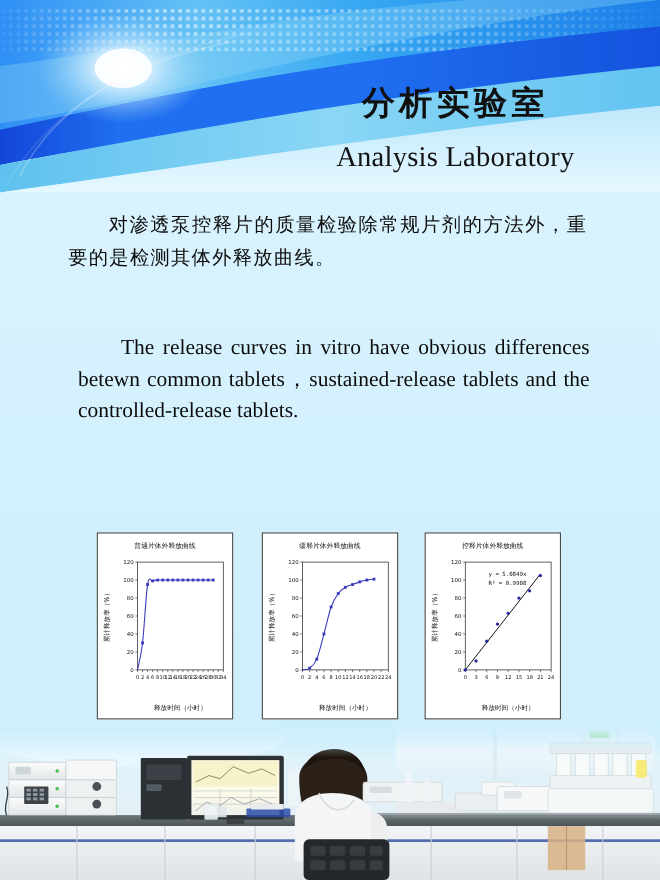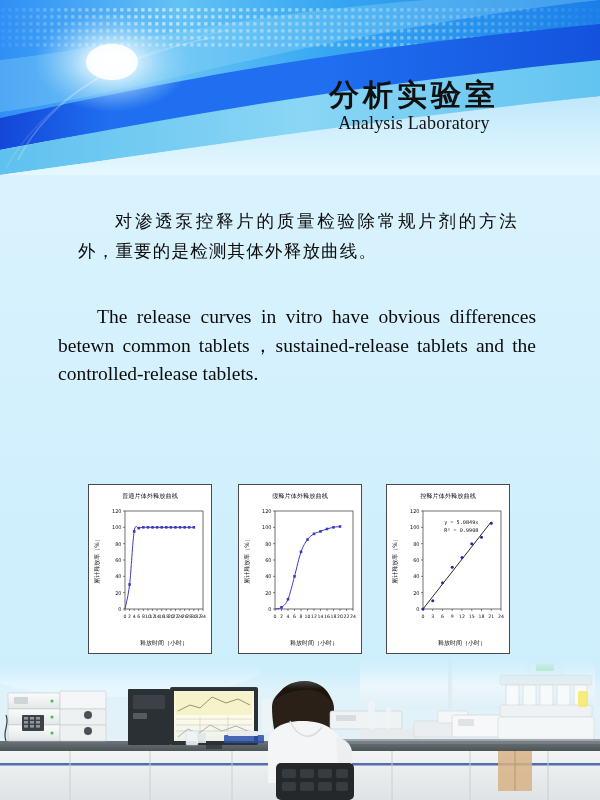--- a/index.html
+++ b/index.html
@@ -22,42 +22,42 @@
 
   
   .title-block{position:absolute;right:56px;top:78px;text-align:center;width:300px;}
   .title-cn{
     font-family:"DejaVu Serif",serif;
     font-size:30px;letter-spacing:4px;color:#101010;line-height:1.15;
     font-weight:600;
   }
   .title-en{
     font-family:"Liberation Serif",serif;
-    font-size:18px;color:#121212;line-height:1.2;margin-top:0;
+    font-size:26px;color:#121212;line-height:1.2;margin-top:14px;
     letter-spacing:.2px;
   }
 
   
   .cn-para{
     position:absolute;left:62px;top:190px;width:472px;
     font-family:"DejaVu Serif",serif;
     font-size:17.5px;line-height:30px;color:#0d0d0d;
     letter-spacing:1.2px;text-align:justify;
   }
-  .cn-para p{margin:16px;text-indent:2.1em;}
+  .cn-para p{margin:0;text-indent:2.1em;}
 
   
   .en-para{
     position:absolute;left:58px;top:303px;width:478px;
     font-family:"Liberation Serif",serif;
     font-size:19.5px;line-height:28.5px;color:#0b0b0b;
     text-align:justify;
   }
   .en-para p{margin:0;text-indent:2em;}
-  .en-para p.second{margin-top:0px;}
+  .en-para p.second{margin-top:0px;margin-left:13px;}
 
   
   .charts{position:absolute;left:0;top:484px;width:600px;height:176px;}
   .chart-box{
     position:absolute;top:0;width:124px;height:170px;
     background:#ffffff;border:1.2px solid #4a4a4a;box-sizing:border-box;
     padding:0;
   }
   #chart-1{left:88px;}
   #chart-2{left:238px;}

